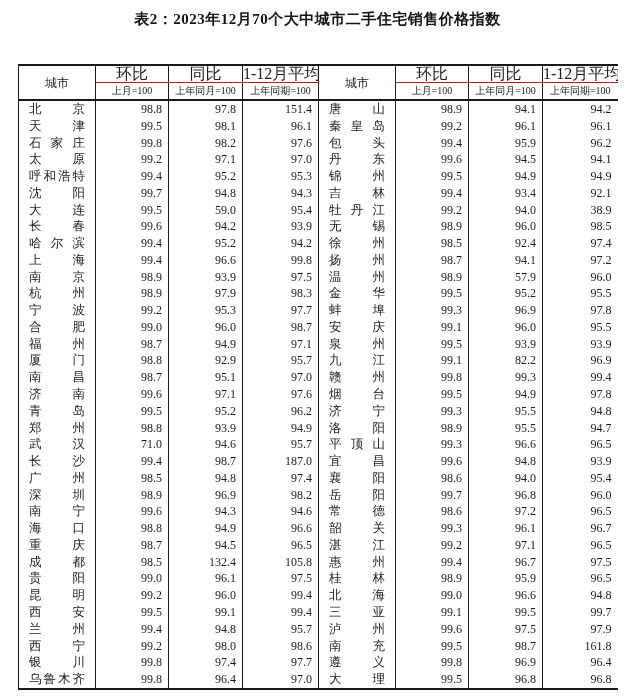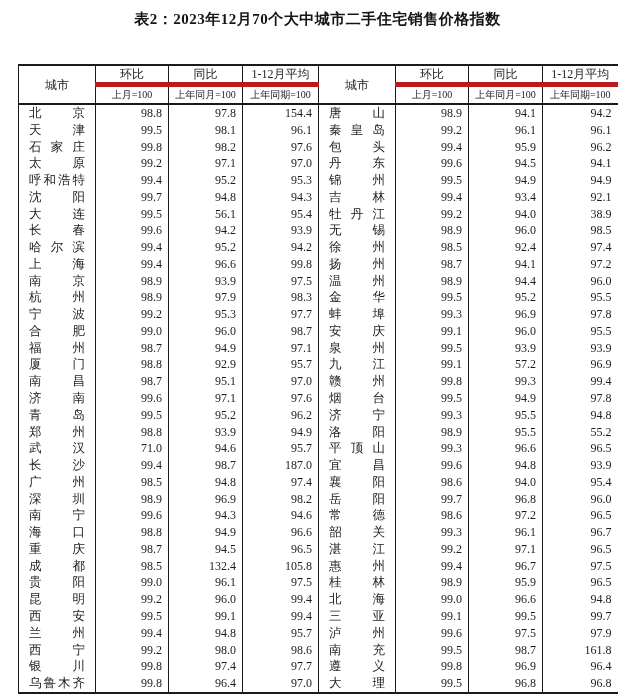--- a/index.html
+++ b/index.html
@@ -25,21 +25,21 @@
   col.c-city-l{width:77px;} col.c-mom-l{width:73px;} col.c-yoy-l{width:74px;} col.c-avg-l{width:76px;}
   col.c-city-r{width:77px;} col.c-mom-r{width:73px;} col.c-yoy-r{width:74px;} col.c-avg-r{width:75px;}
   th,td{
     padding:0;margin:0;border-right:1px solid #1a1a1a;
     font-weight:normal;white-space:nowrap;overflow:hidden;
   }
   th:last-child,td:last-child{border-right:none;}
   thead th{
     font-size:10px;text-align:center;height:16px;line-height:16px;color:#1c1c1c;
   }
-  thead tr.h-top th.h-group{border-bottom:5px solid #b91c1c;font-size:12px;}
+  thead tr.h-top th.h-group{border-bottom:1px solid #b91c1c;font-size:16px;}
   thead tr.h-sub th{border-bottom:2px solid #1a1a1a;}
   thead th.h-city{border-bottom:2px solid #1a1a1a;font-size:12px;}
   tbody td{
     font-size:12px;height:16.77px;line-height:16.77px;
   }
   tbody td.num{text-align:right;padding-right:6px;}
   tbody td.city{padding:0 10px;font-size:12.5px;}
   .jus{display:flex;justify-content:space-between;width:100%;}
   .jus span{flex:0 0 auto;}
 </style>
@@ -83,21 +83,21 @@
     <tbody id="table-body">
         <tr>
           <td class="city">
             <span class="jus">
               <span>北</span>
               <span>京</span>
             </span>
           </td>
           <td class="num">98.8</td>
           <td class="num">97.8</td>
-          <td class="num">154.4</td>
+          <td class="num">151.4</td>
           <td class="city">
             <span class="jus">
               <span>唐</span>
               <span>山</span>
             </span>
           </td>
           <td class="num">98.9</td>
           <td class="num">94.1</td>
           <td class="num">94.2</td>
         </tr>
@@ -206,21 +206,21 @@
           <td class="num">92.1</td>
         </tr>
         <tr>
           <td class="city">
             <span class="jus">
               <span>大</span>
               <span>连</span>
             </span>
           </td>
           <td class="num">99.5</td>
-          <td class="num">56.1</td>
+          <td class="num">59.0</td>
           <td class="num">95.4</td>
           <td class="city">
             <span class="jus">
               <span>牡</span>
               <span>丹</span>
               <span>江</span>
             </span>
           </td>
           <td class="num">99.2</td>
           <td class="num">94.0</td>
@@ -297,21 +297,21 @@
           <td class="num">98.9</td>
           <td class="num">93.9</td>
           <td class="num">97.5</td>
           <td class="city">
             <span class="jus">
               <span>温</span>
               <span>州</span>
             </span>
           </td>
           <td class="num">98.9</td>
-          <td class="num">94.4</td>
+          <td class="num">57.9</td>
           <td class="num">96.0</td>
         </tr>
         <tr>
           <td class="city">
             <span class="jus">
               <span>杭</span>
               <span>州</span>
             </span>
           </td>
           <td class="num">98.9</td>
@@ -397,21 +397,21 @@
           <td class="num">98.8</td>
           <td class="num">92.9</td>
           <td class="num">95.7</td>
           <td class="city">
             <span class="jus">
               <span>九</span>
               <span>江</span>
             </span>
           </td>
           <td class="num">99.1</td>
-          <td class="num">57.2</td>
+          <td class="num">82.2</td>
           <td class="num">96.9</td>
         </tr>
         <tr>
           <td class="city">
             <span class="jus">
               <span>南</span>
               <span>昌</span>
             </span>
           </td>
           <td class="num">98.7</td>
@@ -478,21 +478,21 @@
           <td class="num">93.9</td>
           <td class="num">94.9</td>
           <td class="city">
             <span class="jus">
               <span>洛</span>
               <span>阳</span>
             </span>
           </td>
           <td class="num">98.9</td>
           <td class="num">95.5</td>
-          <td class="num">55.2</td>
+          <td class="num">94.7</td>
         </tr>
         <tr>
           <td class="city">
             <span class="jus">
               <span>武</span>
               <span>汉</span>
             </span>
           </td>
           <td class="num">71.0</td>
           <td class="num">94.6</td>

